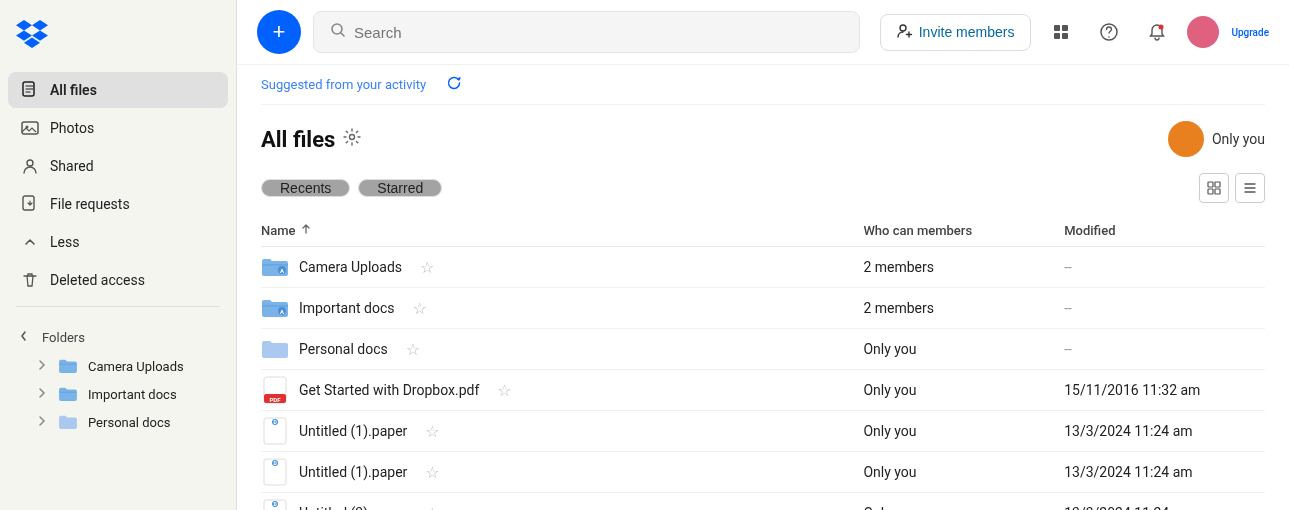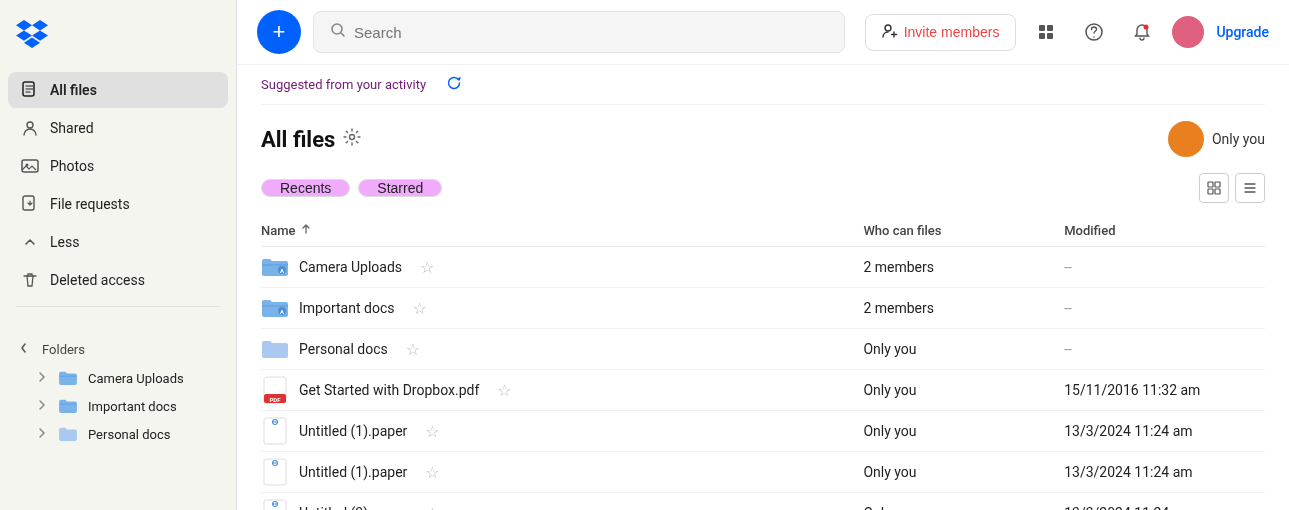--- a/index.html
+++ b/index.html
@@ -26,21 +26,21 @@
     }
     .sidebar-nav { display: flex; flex-direction: column; gap: 2px; padding: 0 8px; }
     .nav-item {
       display: flex; align-items: center; gap: 10px;
       padding: 8px 12px; border-radius: 8px; cursor: pointer;
       font-size: 14px; color: #222; font-weight: 400;
     }
     .nav-item.active { background: #e0e0e0; font-weight: 600; }
     .nav-item .icon { width: 20px; height: 20px; display: flex; align-items: center; justify-content: center; flex-shrink: 0; }
     .nav-divider { height: 1px; background: #e0e0e0; margin: 8px 16px; }
-    .folders-section { padding: 0 8px; margin-top: 20px; }
+    .folders-section { padding: 0 8px; margin-top: 8px; }
     .folders-header {
       display: flex; align-items: center; gap: 8px;
       padding: 6px 12px; font-size: 13px; color: #444; cursor: pointer;
     }
     .folder-item {
       display: flex; align-items: center; gap: 10px;
       padding: 6px 12px 6px 28px; cursor: pointer; font-size: 13px; color: #222;
       border-radius: 6px;
     }
 
@@ -78,39 +78,39 @@
       padding: 10px 16px; cursor: text;
       border: 1px solid #e5e5e5;
     }
     .search-bar input {
       border: none; background: transparent; font-size: 15px; outline: none; flex: 1; color: #222;
     }
     .header-actions { display: flex; align-items: center; gap: 12px; margin-left: 8px; }
     .invite-btn {
       display: flex; align-items: center; gap: 6px;
       padding: 8px 16px; border: 1px solid #ddd; border-radius: 8px;
-      font-size: 14px; cursor: pointer; background: #fff; color: #ef4444; font-weight: 500;
+      font-size: 14px; cursor: pointer; background: #fff; color: #0369a1; font-weight: 500;
     }
     .header-icon-btn {
       width: 36px; height: 36px; border-radius: 50%; border: none; background: transparent;
       cursor: pointer; display: flex; align-items: center; justify-content: center;
       font-size: 16px; color: #444;
     }
     .avatar {
       width: 32px; height: 32px; border-radius: 50%; background: #e06080;
       cursor: pointer; flex-shrink: 0;
     }
-    .upgrade-link { font-size: 14px; color: #0061ff; font-weight: 500; cursor: pointer; text-decoration: none; }
+    .upgrade-link { font-size: 10px; color: #0061ff; font-weight: 500; cursor: pointer; text-decoration: none; }
 
     
     .content { flex: 1; overflow-y: auto; padding: 0 24px 24px 24px; }
 
     .suggested-bar {
       display: flex; align-items: center; gap: 20px;
-      padding: 10px 0; font-size: 13px; color: #701a75;
+      padding: 10px 0; font-size: 13px; color: #3b82f6;
       border-bottom: 1px solid #f0f0f0; margin-bottom: 0;
     }
 
     .page-header {
       display: flex; align-items: center; justify-content: space-between;
       padding: 16px 0 12px 0;
     }
     .page-title-row { display: flex; align-items: center; gap: 8px; }
     .page-title { font-size: 22px; font-weight: 700; color: #111; }
     .settings-icon { color: #666; cursor: pointer; font-size: 16px; }
@@ -123,21 +123,21 @@
     }
     .access-text { font-size: 14px; color: #333; }
 
     .filter-row {
       display: flex; align-items: center; justify-content: space-between;
       padding: 4px 0 12px 0;
     }
     .filter-tabs { display: flex; gap: 8px; }
     .filter-tab {
       padding: 0 18px; border-radius: 20px; border: 1.5px solid #ddd;
-      font-size: 14px; cursor: pointer; background: #f0abfc; color: #222;
+      font-size: 14px; cursor: pointer; background: #a3a3a3; color: #222;
     }
     .view-controls { display: flex; align-items: center; gap: 6px; }
     .view-btn {
       width: 30px; height: 30px; border-radius: 4px; border: 1.5px solid #ccc;
       background: #fff; cursor: pointer; display: flex; align-items: center; justify-content: center;
       font-size: 14px; color: #444;
     }
 
     
     .file-table { width: 100%; border-collapse: collapse; }
@@ -173,35 +173,35 @@
         <svg width="18" height="18" viewBox="0 0 18 18" fill="none">
             <rect x="2" y="1" width="11" height="14" rx="2" stroke="#222" stroke-width="1.5" fill="none"></rect>
             <path d="M5 5h7M5 8h7M5 11h4" stroke="#222" stroke-width="1.2" stroke-linecap="round"></path>
           </svg>
       </span>
       <span>All files</span>
     </div>
     <div class="nav-item">
       <span class="icon">
         <svg width="18" height="18" viewBox="0 0 18 18" fill="none">
-            <circle cx="9" cy="6" r="3" stroke="#555" stroke-width="1.4" fill="none"></circle>
-            <path d="M3 16c0-3.3 2.7-6 6-6s6 2.7 6 6" stroke="#555" stroke-width="1.4" fill="none" stroke-linecap="round"></path>
-          </svg>
-      </span>
-      <span>Shared</span>
-    </div>
-    <div class="nav-item">
-      <span class="icon">
-        <svg width="18" height="18" viewBox="0 0 18 18" fill="none">
             <rect x="1" y="3" width="16" height="12" rx="2" stroke="#555" stroke-width="1.5" fill="none"></rect>
             <circle cx="6" cy="8" r="1.5" fill="#555"></circle>
             <path d="M1 13l4-4 3 3 3-3 4 4" stroke="#555" stroke-width="1.2" fill="none"></path>
           </svg>
       </span>
       <span>Photos</span>
+    </div>
+    <div class="nav-item">
+      <span class="icon">
+        <svg width="18" height="18" viewBox="0 0 18 18" fill="none">
+            <circle cx="9" cy="6" r="3" stroke="#555" stroke-width="1.4" fill="none"></circle>
+            <path d="M3 16c0-3.3 2.7-6 6-6s6 2.7 6 6" stroke="#555" stroke-width="1.4" fill="none" stroke-linecap="round"></path>
+          </svg>
+      </span>
+      <span>Shared</span>
     </div>
     <div class="nav-item">
       <span class="icon">
         <svg width="18" height="18" viewBox="0 0 18 18" fill="none">
             <rect x="2" y="1" width="11" height="14" rx="2" stroke="#555" stroke-width="1.4" fill="none"></rect>
             <path d="M9 6v4M7 8l2 2 2-2" stroke="#555" stroke-width="1.2" stroke-linecap="round" stroke-linejoin="round"></path>
           </svg>
       </span>
       <span>File requests</span>
     </div>
@@ -381,21 +381,21 @@
         <tr>
           <th style="width:60%">
             <div class="th-name">
               <span>Name</span>
               <svg width="12" height="12" viewBox="0 0 12 12">
                   <path d="M6 2v8M3 5l3-3 3 3" stroke="#666" stroke-width="1.3" fill="none" stroke-linecap="round" stroke-linejoin="round"></path>
                 </svg>
             </div>
           </th>
           <th style="width:20%">
-            <span>Who can files</span>
+            <span>Who can members</span>
           </th>
           <th style="width:20%">
             <span>Modified</span>
           </th>
         </tr>
       </thead>
       <tbody id="file-table-body">
       <tr class="file-row">
     <td>
       <div class="file-name-cell">

